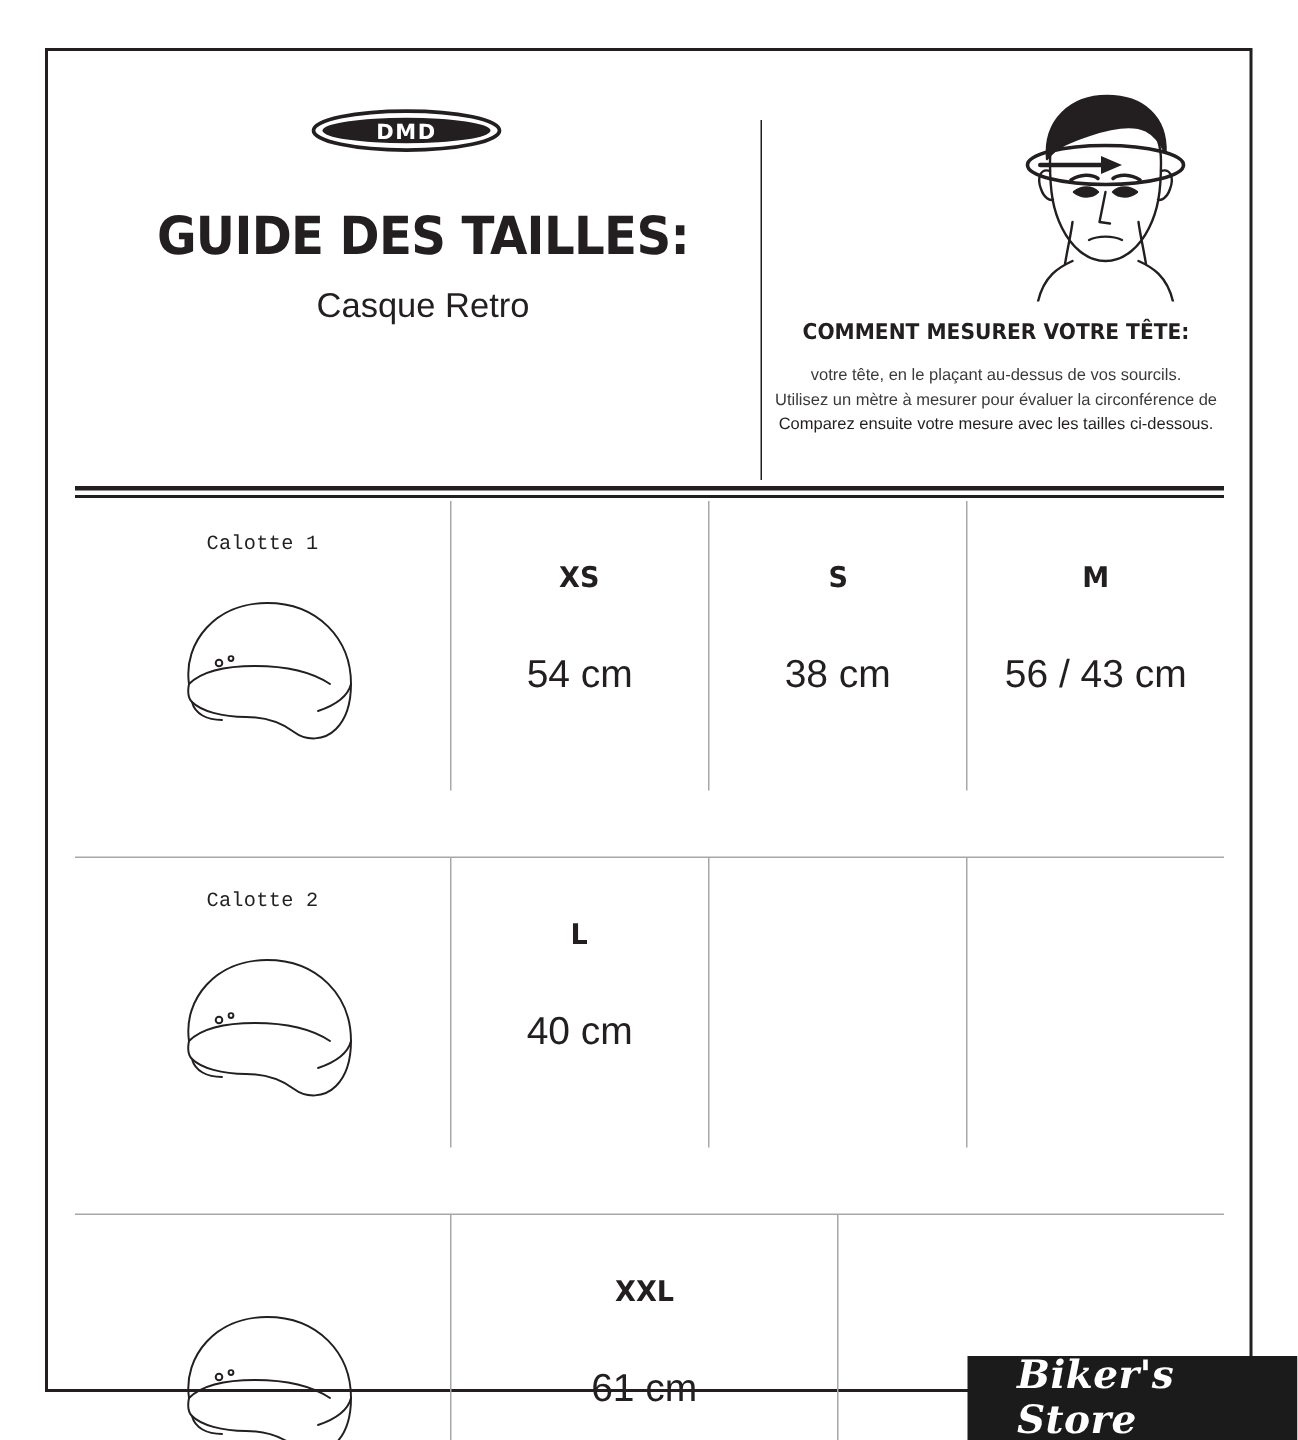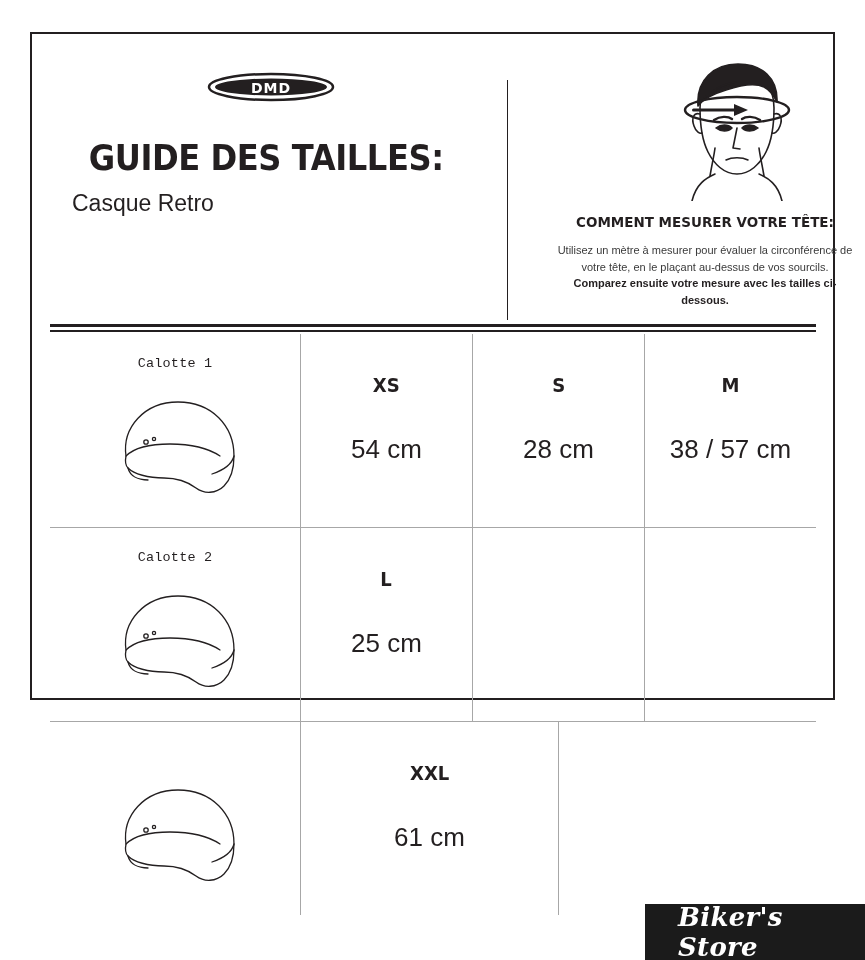--- a/index.html
+++ b/index.html
@@ -14,21 +14,21 @@
     color: #231f20;
     position: relative;
     overflow: hidden;
   }
 
   .sheet {
     position: absolute;
     left: 30px;
     top: 32px;
     width: 805px;
-    height: 668px;
+    height: 896px;
     border: 2px solid #231f20;
     box-sizing: border-box;
     background: #fff;
   }
 
   
   .header {
     position: relative;
     height: 270px;
   }
@@ -40,20 +40,21 @@
     width: 128px;
     height: 30px;
   }
   .logo svg { display: block; }
 
   .title-block {
     position: absolute;
     left: 40px;
     top: 105px;
     width: 420px;
+    text-align: center;
   }
   .title-main {
     font-family: "DejaVu Sans", sans-serif;
     font-weight: bold;
     font-size: 35px;
     letter-spacing: -0.5px;
     transform: scaleX(0.92);
     transform-origin: center;
     color: #231f20;
     line-height: 1.1;
@@ -78,41 +79,41 @@
   .head-art {
     position: absolute;
     left: 630px;
     top: 22px;
     width: 150px;
     height: 145px;
   }
 
   .measure-block {
     position: absolute;
-    left: 523px;
+    left: 482px;
     top: 180px;
     width: 300px;
     text-align: center;
   }
   .measure-title {
     font-family: "DejaVu Sans", sans-serif;
     font-weight: bold;
     font-size: 14.5px;
     transform: scaleX(0.93);
     transform-origin: center;
     color: #231f20;
   }
   .measure-text {
     margin-top: 12px;
     font-size: 11px;
     line-height: 1.5;
     color: #3a3a3a;
   }
   .measure-text .strong {
-    font-weight: bold;
+    font-weight: normal;
     color: #231f20;
   }
 
   
   .rule-wrap {
     position: absolute;
     left: 18px;
     top: 290px;
     width: 766px;
   }
@@ -131,21 +132,21 @@
     position: absolute;
     left: 18px;
     top: 300px;
     width: 766px;
   }
   .trow {
     display: flex;
     position: relative;
     height: 193px;
   }
-  .trow + .trow { border-top: 1px solid #a7a7a7; }
+  .trow + .trow { border-top: 1px solid #a7a7a7; margin-top: 44px; }
 
   .cell-helmet {
     width: 250px;
     position: relative;
     flex: 0 0 250px;
     font-family: Liberation Mono, monospace;
   }
   .calotte-label {
     text-align: center;
     font-size: 13.5px;
@@ -268,22 +269,22 @@
         <g fill="#231f20">
           <rect x="30" y="52.5" width="44" height="3" rx="1.5"></rect>
           <polygon points="72,48 86,54 72,60"></polygon>
         </g>
       </svg>
     </div>
 
     <div class="measure-block">
       <div class="measure-title">COMMENT MESURER VOTRE TÊTE:</div>
       <div class="measure-text">
+        <div>votre tête, en le plaçant au-dessus de vos sourcils.</div>
         <div>Utilisez un mètre à mesurer pour évaluer la circonférence de</div>
-        <div>votre tête, en le plaçant au-dessus de vos sourcils.</div>
         <div class="strong">Comparez ensuite votre mesure avec les tailles ci-dessous.</div>
       </div>
     </div>
   </div>
 
   <div class="rule-wrap">
     <div class="rule-thick"></div>
     <div class="rule-gap"></div>
     <div class="rule-thin"></div>
   </div>
@@ -307,25 +308,25 @@
             </g>
           </svg>
         </div>
       </div>
       <div class="cell-size">
         <div class="size-name">XS</div>
         <div class="size-value">54 cm</div>
       </div>
       <div class="cell-size">
         <div class="size-name">S</div>
-        <div class="size-value">28 cm</div>
+        <div class="size-value">38 cm</div>
       </div>
       <div class="cell-size">
         <div class="size-name">M</div>
-        <div class="size-value">38 / 57 cm</div>
+        <div class="size-value">56 / 43 cm</div>
       </div>
     </div>
 
     <div class="trow">
       <div class="cell-helmet">
         <div class="calotte-label">Calotte 2</div>
         <div class="helmet-art">
           <svg viewBox="0 0 140 120" width="140" height="120" aria-hidden="true">
             <g fill="none" stroke="#231f20" stroke-width="1.3" stroke-linejoin="round" stroke-linecap="round">
               <path d="M14 74 C10 46 32 20 66 20 C100 20 122 44 122 74
@@ -335,21 +336,21 @@
               <path d="M122 74 C120 82 112 88 100 92"></path>
               <circle cx="34" cy="60" r="2.2"></circle>
               <circle cx="42" cy="57" r="1.6"></circle>
               <path d="M16 86 C18 94 26 98 36 98"></path>
             </g>
           </svg>
         </div>
       </div>
       <div class="cell-size">
         <div class="size-name">L</div>
-        <div class="size-value">25 cm</div>
+        <div class="size-value">40 cm</div>
       </div>
       <div class="cell-size">
         <div class="size-name"></div>
         <div class="size-value"></div>
       </div>
       <div class="cell-size">
         <div class="size-name"></div>
         <div class="size-value"></div>
       </div>
     </div>

